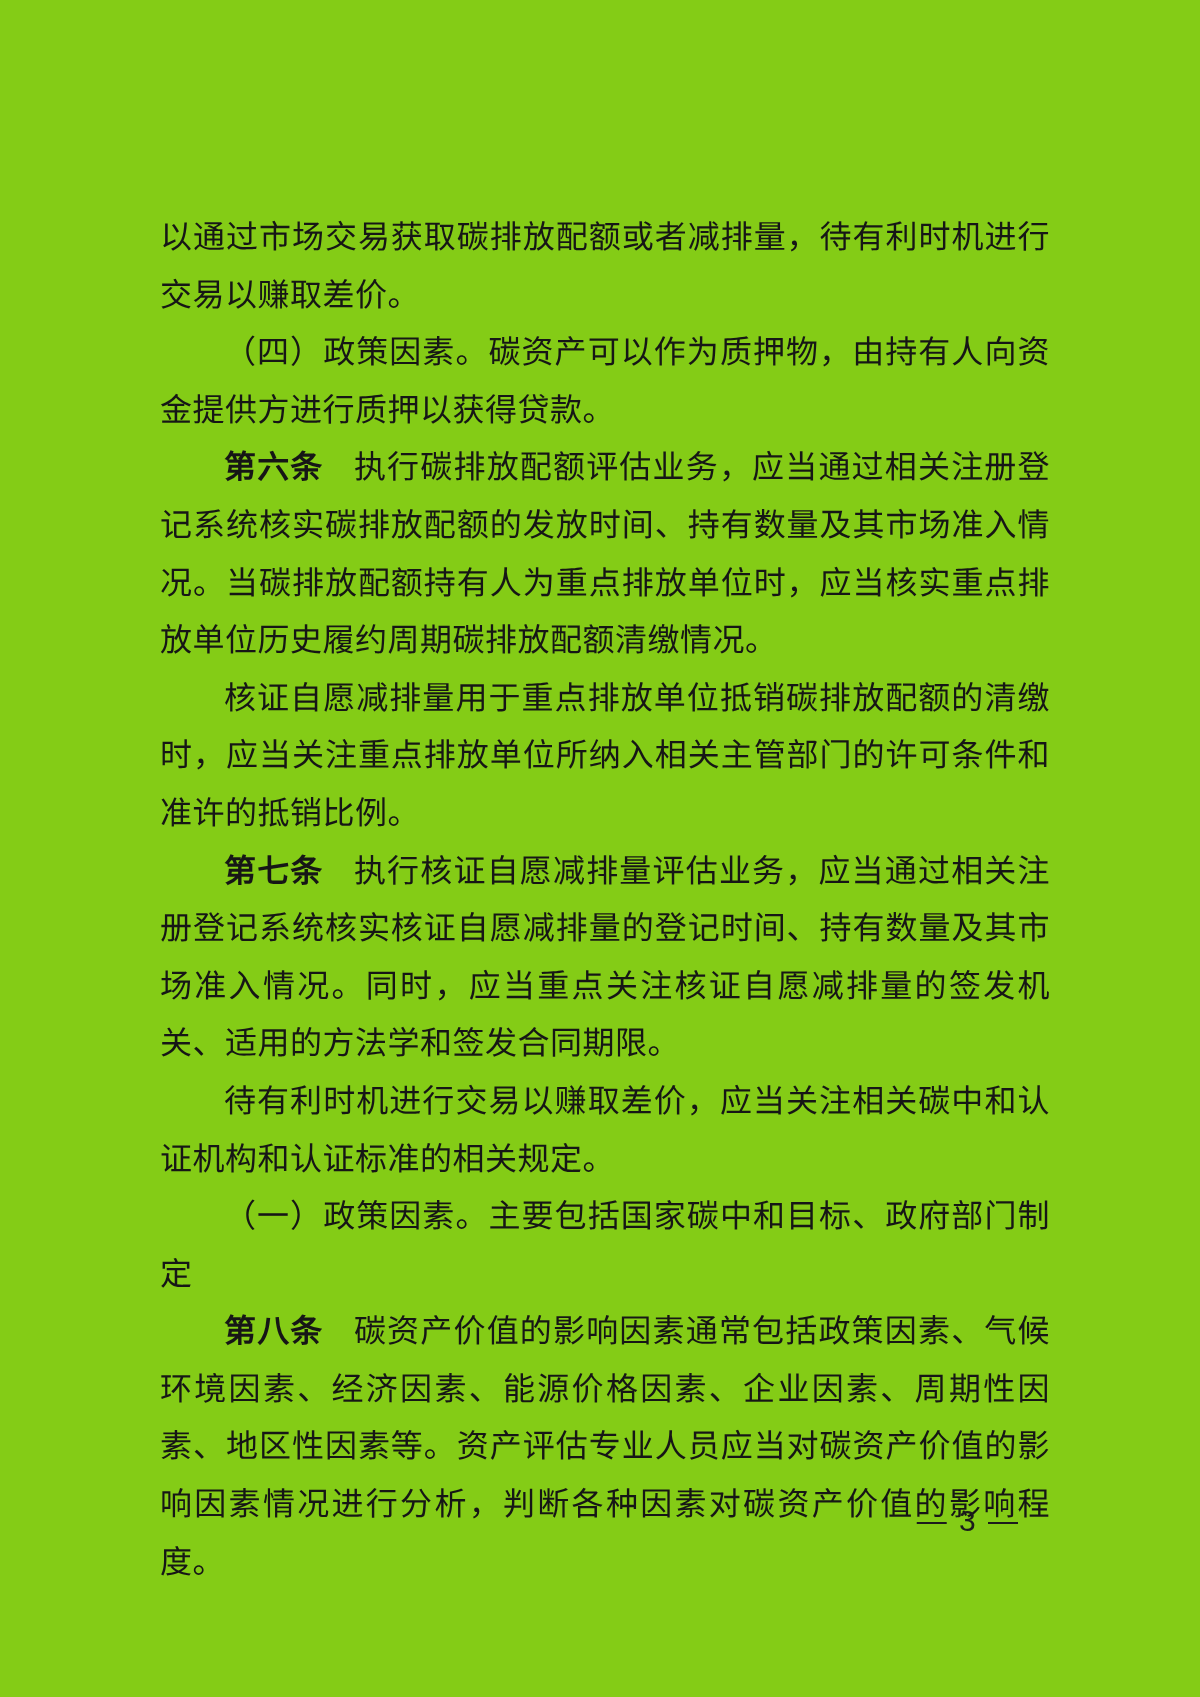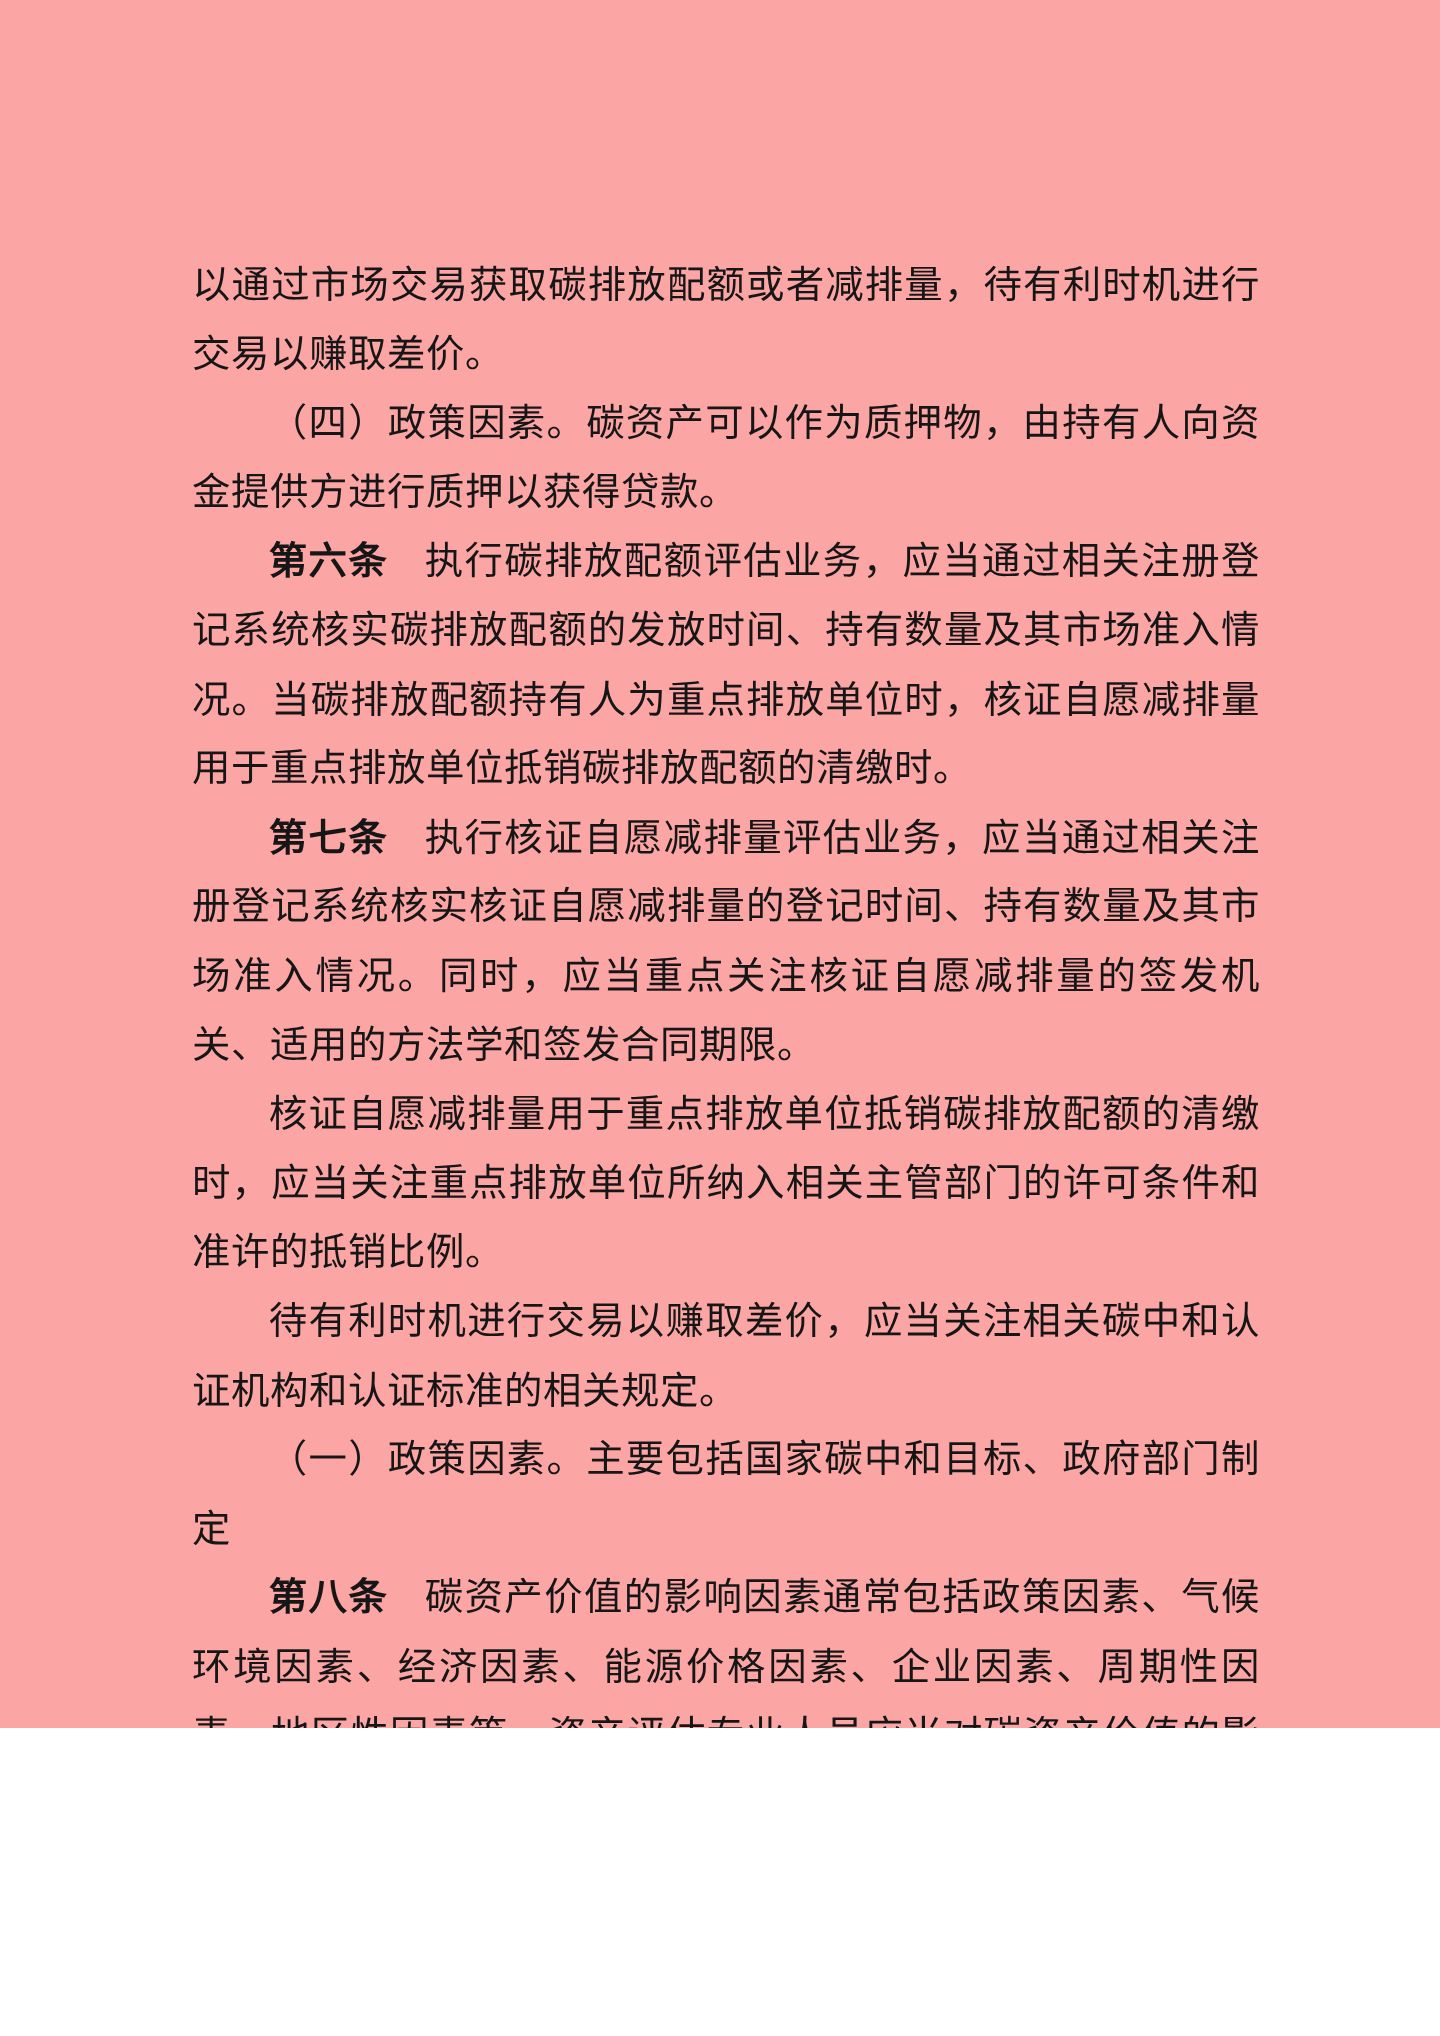--- a/index.html
+++ b/index.html
@@ -3,22 +3,22 @@
 <meta charset="utf-8">
 <style>
   html, body {
     margin: 0;
     padding: 0;
     background: #ffffff;
   }
   .page {
     position: relative;
     width: 1200px;
-    height: 1440px;
-    background: #fca5a5;
+    height: 1697px;
+    background: #84cc16;
     overflow: hidden;
     font-family: Liberation Sans, sans-serif;
     color: #161616;
   }
   .text-block {
     position: absolute;
     left: 160px;
     top: 209px;
     width: 890px;
     font-size: 32px;
@@ -53,25 +53,25 @@
 <body>
 
 <div class="page">
 
   <div class="text-block">
 
     <p class="para"><span>以通过市场交易获取碳排放配额或者减排量，待有利时机进行交易以赚取差价。</span></p>
 
     <p class="para indent"><span>（四）政策因素。碳资产可以作为质押物，由持有人向资金提供方进行质押以获得贷款。</span></p>
 
-    <p class="para indent"><b class="term">第六条</b><span>执行碳排放配额评估业务，应当通过相关注册登记系统核实碳排放配额的发放时间、持有数量及其市场准入情况。当碳排放配额持有人为重点排放单位时，核证自愿减排量用于重点排放单位抵销碳排放配额的清缴时。</span></p>
+    <p class="para indent"><b class="term">第六条</b><span>执行碳排放配额评估业务，应当通过相关注册登记系统核实碳排放配额的发放时间、持有数量及其市场准入情况。当碳排放配额持有人为重点排放单位时，应当核实重点排放单位历史履约周期碳排放配额清缴情况。</span></p>
+
+    <p class="para indent"><span>核证自愿减排量用于重点排放单位抵销碳排放配额的清缴时，应当关注重点排放单位所纳入相关主管部门的许可条件和准许的抵销比例。</span></p>
 
     <p class="para indent"><b class="term">第七条</b><span>执行核证自愿减排量评估业务，应当通过相关注册登记系统核实核证自愿减排量的登记时间、持有数量及其市场准入情况。同时，应当重点关注核证自愿减排量的签发机关、适用的方法学和签发合同期限。</span></p>
-
-    <p class="para indent"><span>核证自愿减排量用于重点排放单位抵销碳排放配额的清缴时，应当关注重点排放单位所纳入相关主管部门的许可条件和准许的抵销比例。</span></p>
 
     <p class="para indent"><span>待有利时机进行交易以赚取差价，应当关注相关碳中和认证机构和认证标准的相关规定。</span></p>
 
     <p class="para indent"><span>（一）政策因素。主要包括国家碳中和目标、政府部门制定</span></p>
 
     <p class="para indent"><b class="term">第八条</b><span>碳资产价值的影响因素通常包括政策因素、气候环境因素、经济因素、能源价格因素、企业因素、周期性因素、地区性因素等。资产评估专业人员应当对碳资产价值的影响因素情况进行分析，判断各种因素对碳资产价值的影响程度。</span></p>
 
   </div>
 
   <div class="page-num">— 3 —</div>

